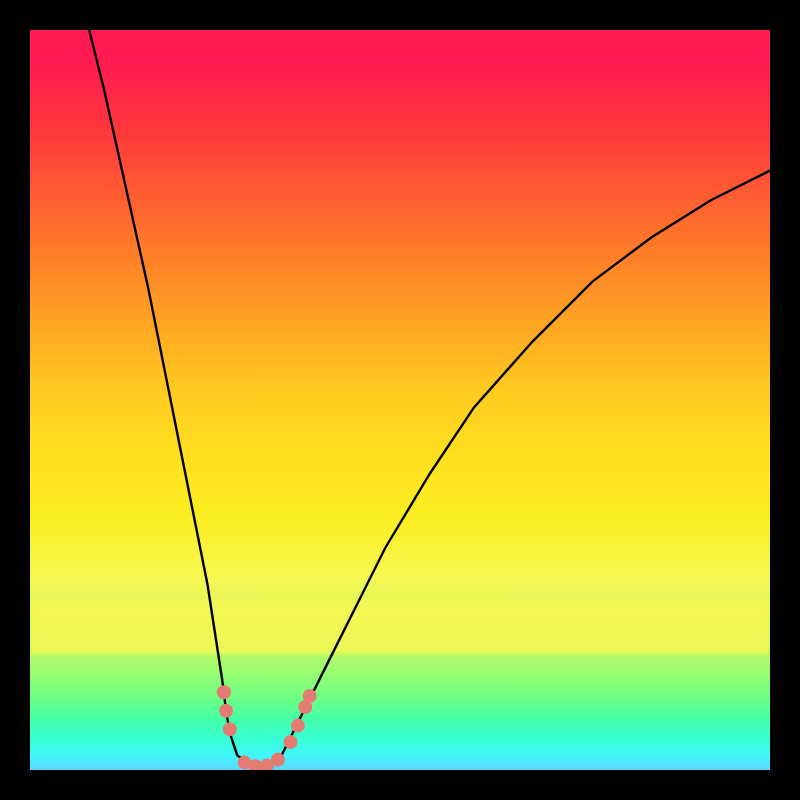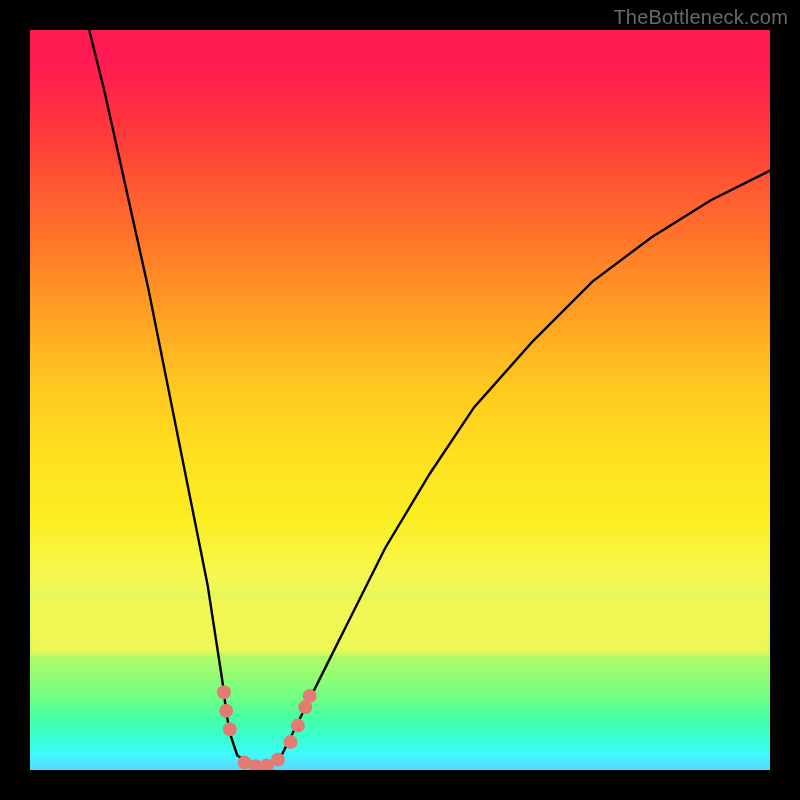--- a/index.html
+++ b/index.html
@@ -89,14 +89,13 @@
           <circle cx="225.7" cy="736.3" r="7" fill="#e37b73"></circle>
           <circle cx="236.8" cy="735.6" r="7" fill="#e37b73"></circle>
           <circle cx="247.9" cy="729.6" r="7" fill="#e37b73"></circle>
           <circle cx="260.5" cy="711.9" r="7" fill="#e37b73"></circle>
           <circle cx="267.9" cy="695.6" r="7" fill="#e37b73"></circle>
           <circle cx="275.3" cy="677.1" r="7" fill="#e37b73"></circle>
           <circle cx="279.7" cy="666.0" r="7" fill="#e37b73"></circle>
         </g>
     </svg>
   </div>
-  <div class="watermark">TheBottleneck.com</div>
 </div>
 
 </body></html>

